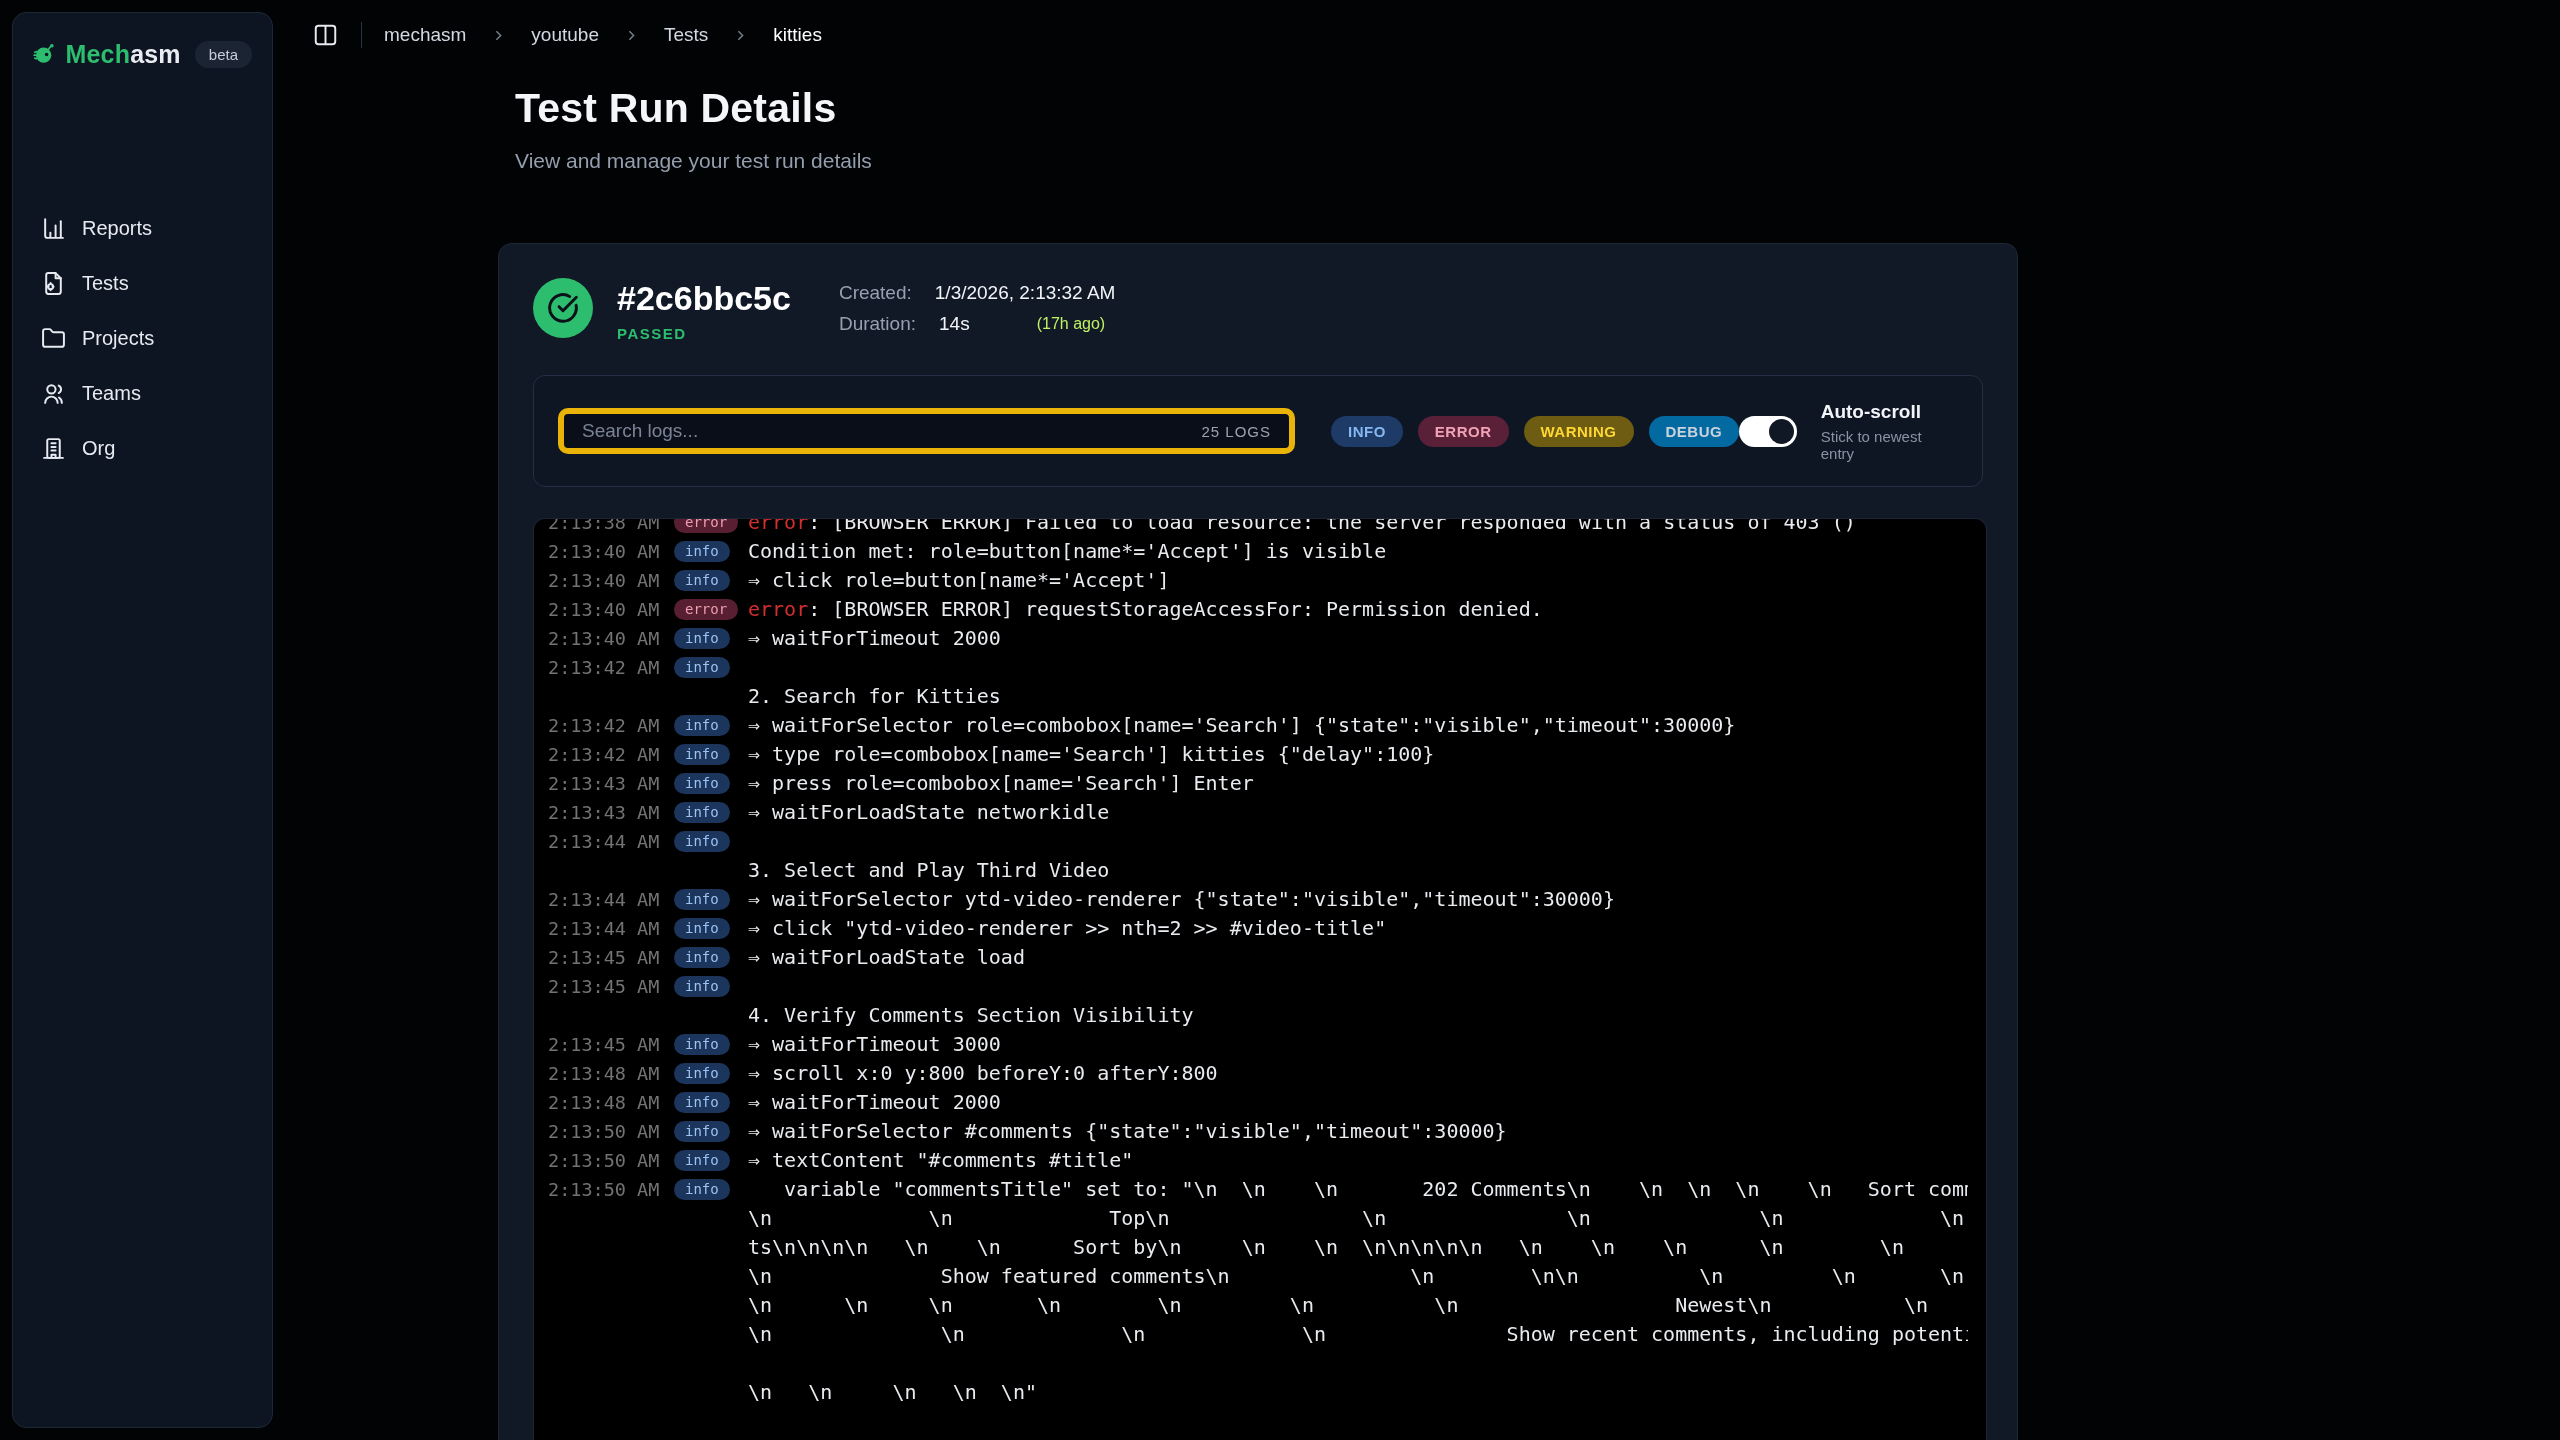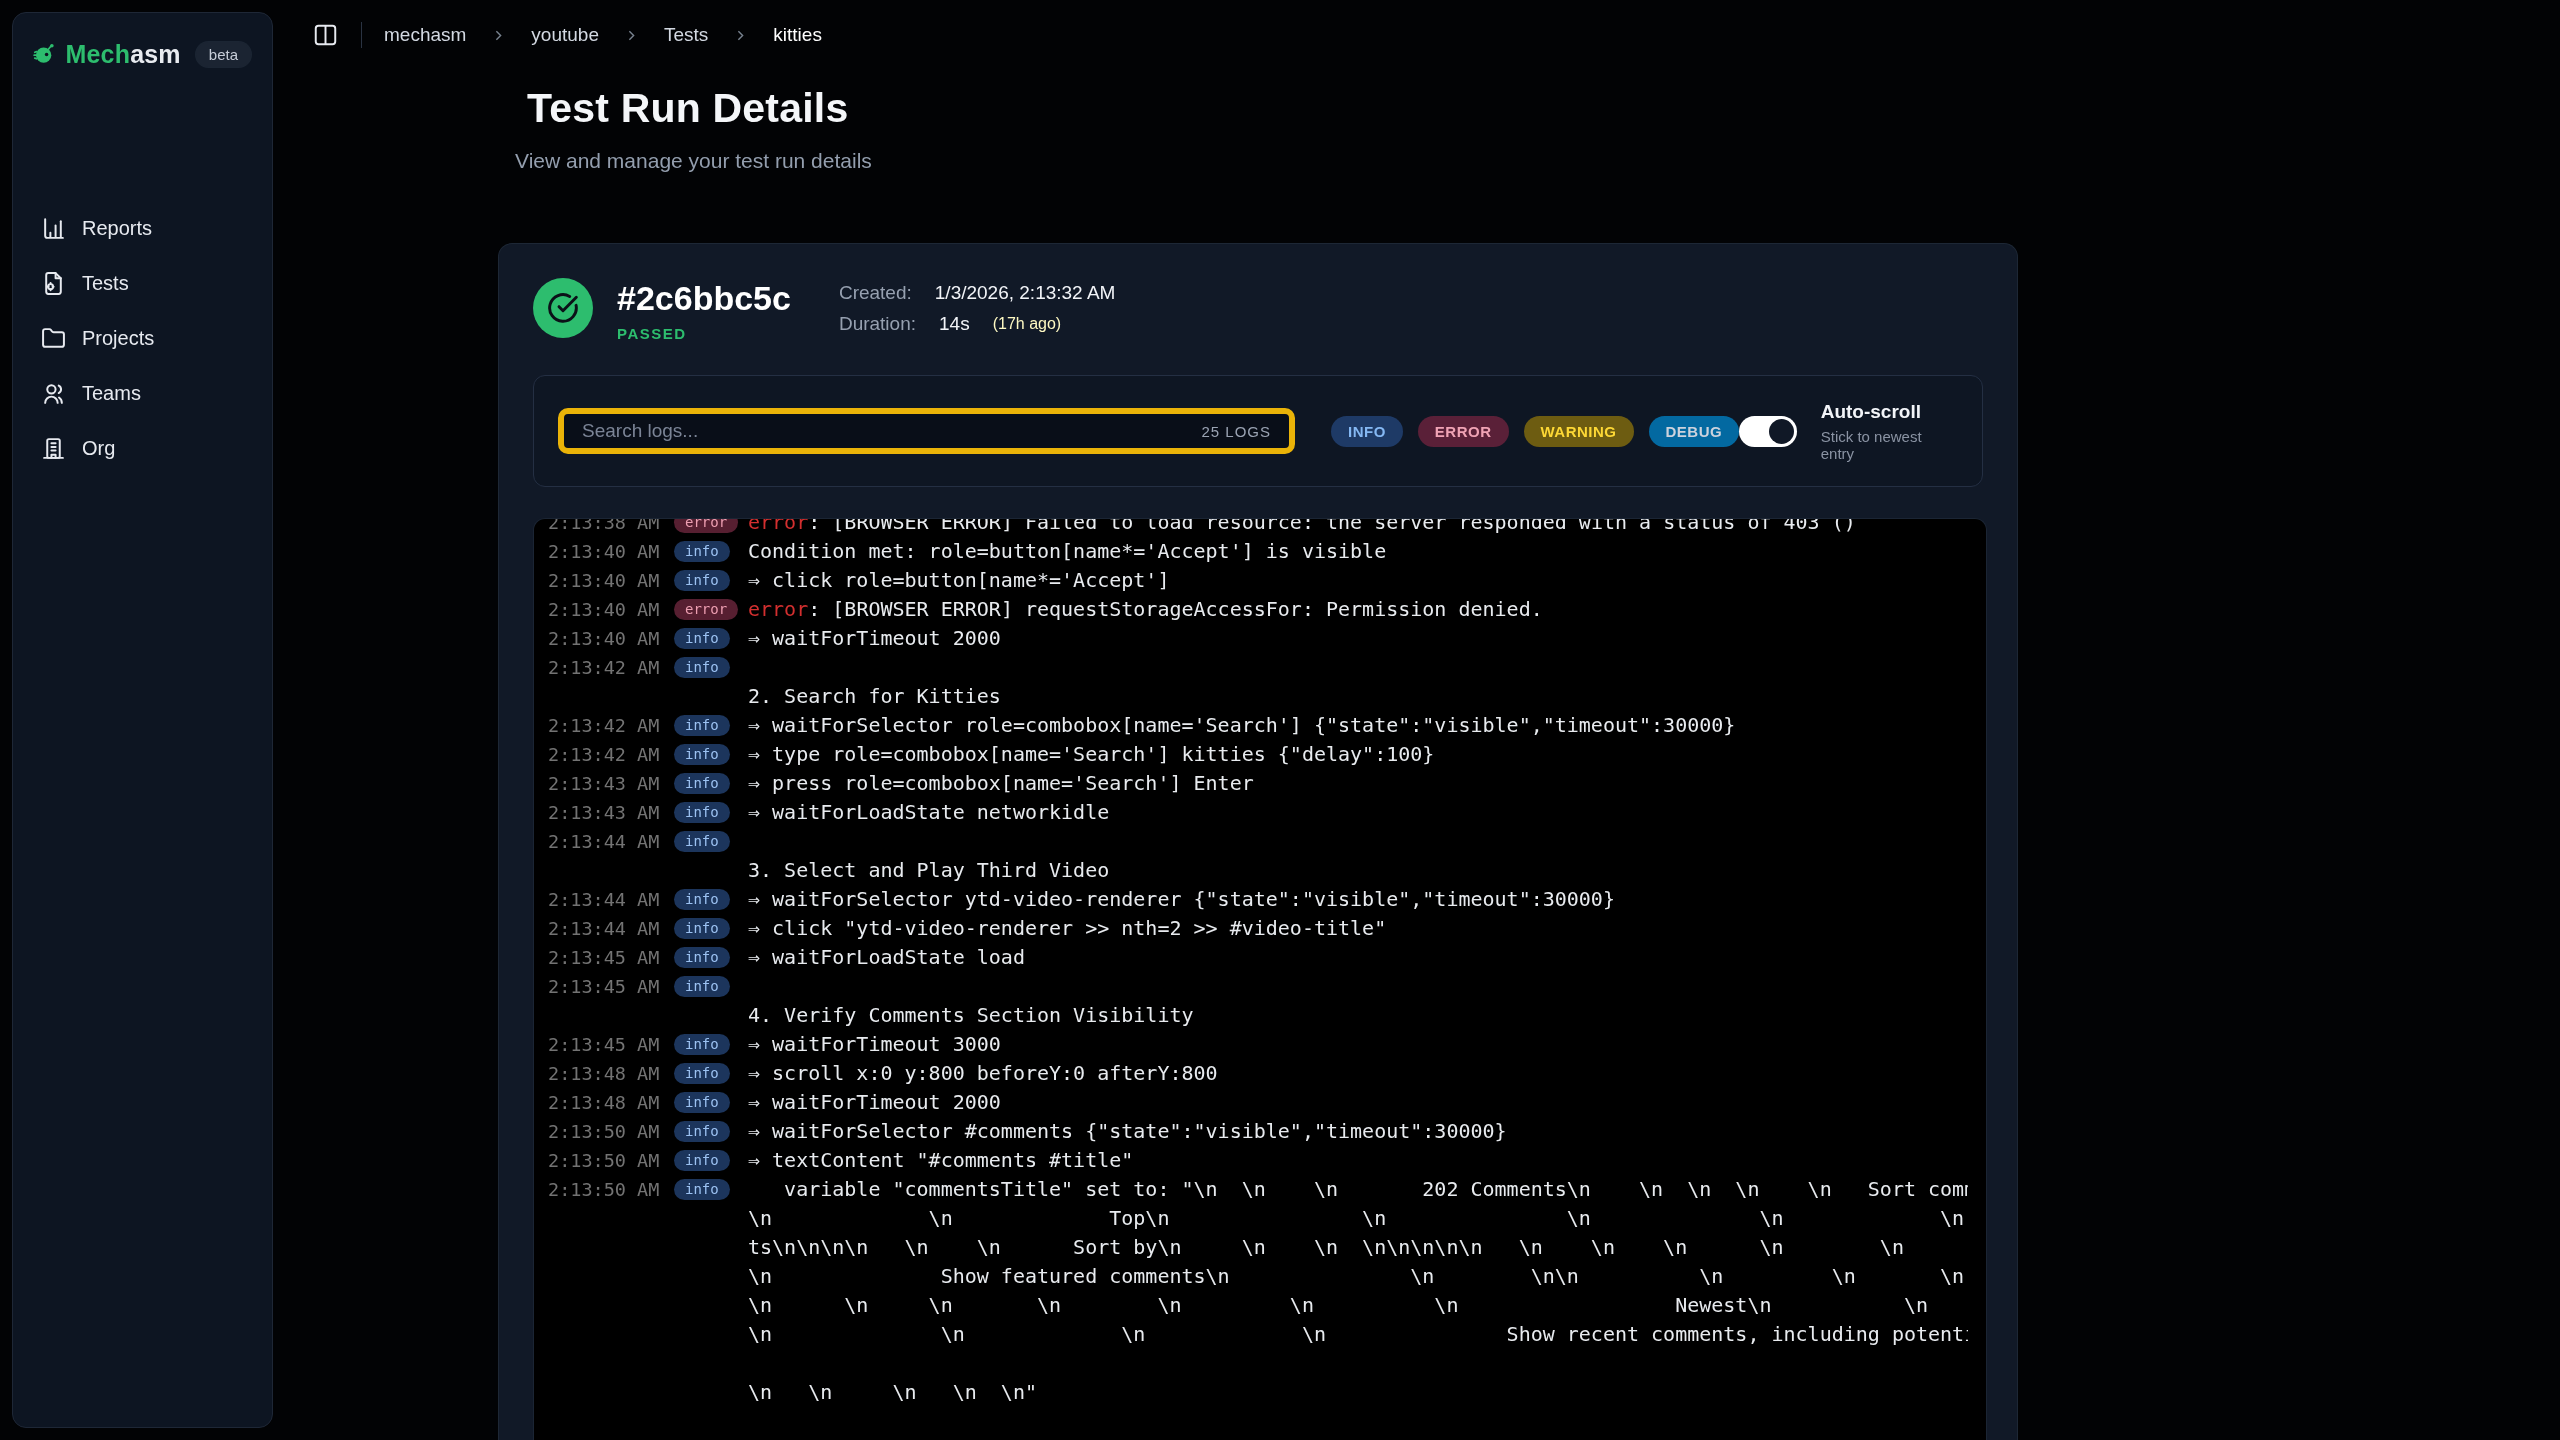--- a/index.html
+++ b/index.html
@@ -26,39 +26,39 @@
   .panel-btn { background:none; border:none; cursor:pointer; display:flex; }
   .panel-btn svg { width:27px; height:26px; stroke:#e7eaf0; fill:none; stroke-width:1.8; }
   .vdiv { width:1px; height:26px; background:#2a3342; }
   .crumbs { display:flex; align-items:center; gap:24px; font-size:19px; color:#d3d9e2; }
   .crumb { cursor:pointer; }
   .crumb.last { color:#ffffff; }
   .crumb-sep svg { width:17px; height:17px; stroke:#78828f; fill:none; stroke-width:2; display:block; }
 
   
   .content { position:absolute; left:230px; top:0; }
-  .page-title { margin-top:85px; font-size:41px; font-weight:800; letter-spacing:.2px; color:#f4f6f9;margin-left:12px; }
+  .page-title { margin-top:85px; font-size:41px; font-weight:800; letter-spacing:.2px; color:#f4f6f9; }
   .page-sub { margin-top:17px; font-size:21px; color:#939eae; }
 
   
   .card { position:absolute; left:213px; top:243px; width:1520px; height:1197px;
           background:#111927; border:1px solid #1d2735; border-radius:14px 14px 0 0; border-bottom:none; }
 
   .run-head { position:absolute; left:34px; top:34px; display:flex; align-items:flex-start; gap:24px; }
   .status-circle { width:60px; height:60px; border-radius:50%; background:#2dbd6e;
                    display:flex; align-items:center; justify-content:center; }
   .status-circle svg { width:32px; height:32px; stroke:#0b1118; fill:none; stroke-width:2.2;
                        stroke-linecap:round; stroke-linejoin:round; }
   .run-id { font-size:34px; font-weight:800; color:#ffffff; line-height:1.1; margin-top:2px; }
   .run-status { margin-top:8px; font-size:15px; font-weight:700; letter-spacing:1.5px; color:#2dbd6e; }
   .run-meta { margin-left:24px; margin-top:4px; font-size:19px; }
   .meta-row { display:flex; gap:23px; align-items:center; margin-bottom:9px; }
   .meta-label { color:#96a0b0; }
   .meta-value { color:#f2f4f8; }
-  .meta-ago { color:#fef9c3; font-size:16px; }
+  .meta-ago { color:#bef264; font-size:16px;margin-left:44px; }
 
   
   .toolbar { position:absolute; left:34px; right:34px; top:131px; height:112px;
              background:#0e1623; border:1px solid #242f43; border-radius:12px;
              display:flex; align-items:center; padding:0 24px; }
   .search-box { width:742px; height:46px; background:#090e18; border:6px solid #eab308; border-radius:10px;
                 display:flex; align-items:center; padding:0 18px; gap:12px; }
   .search-box input { flex:1; background:transparent; border:none; outline:none;
                       font-size:19px; color:#cfd5de; font-family:"Liberation Sans", sans-serif; }
   .search-box input::placeholder { color:#7b8496; }

